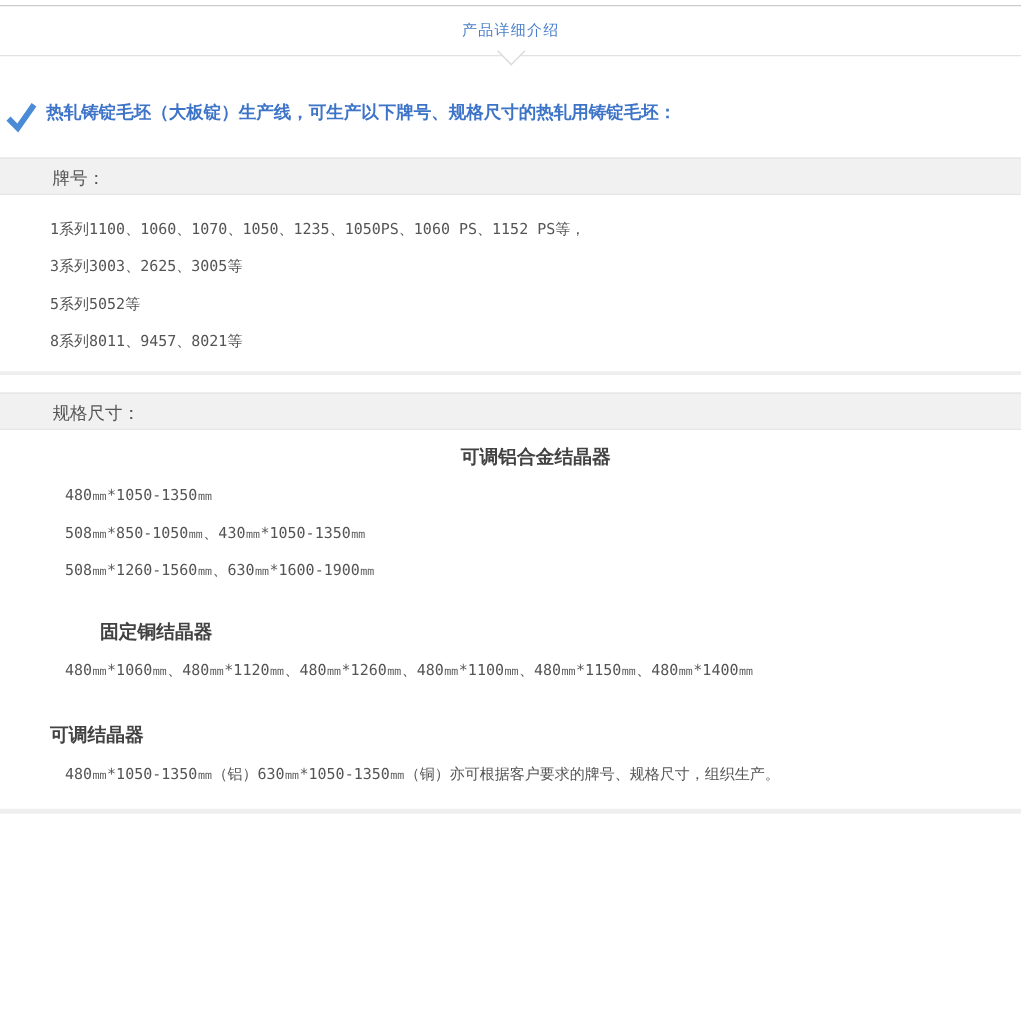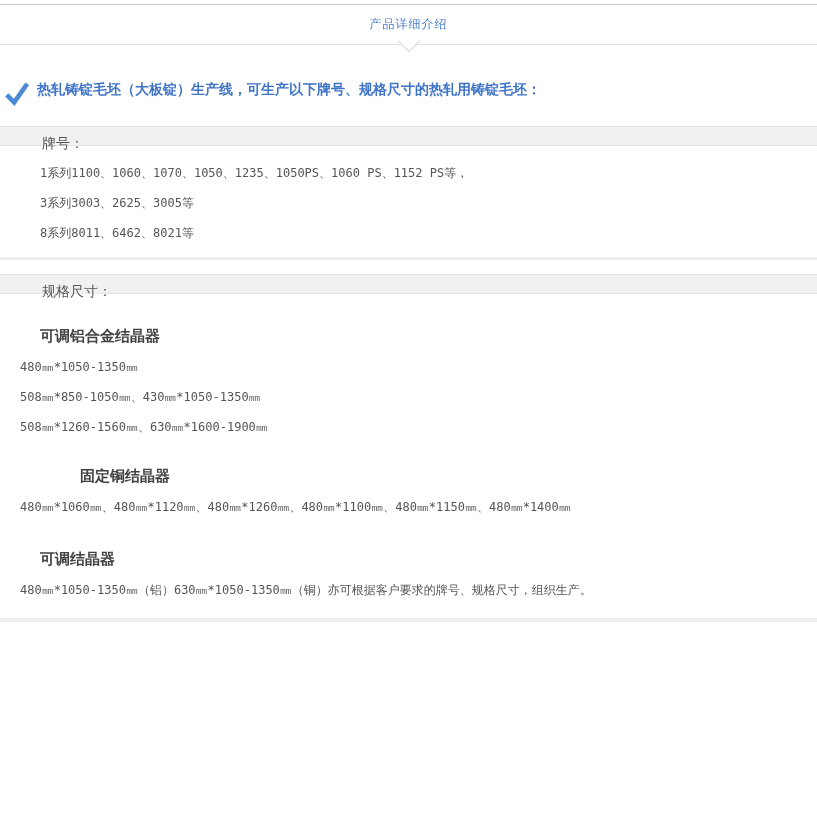--- a/index.html
+++ b/index.html
@@ -31,21 +31,21 @@
     margin:36px 0 0 4px;
     display:flex; 
   }
   .check-icon { width:26px; height:26px; flex:0 0 auto; }
   .intro-text {
     margin-left:7px;
     font-size:14px; font-weight:bold; color:#3e74c8;
   }
 
   .section-band {
-    height:20px; background:#f1f1f1;
+    height:30px; background:#f1f1f1;
     border-top:1px solid #e3e3e3; border-bottom:1px solid #e6e6e6;
     line-height:33px; padding-left:42px;
     font-size:14px; color:#555555;
   }
   .band-grades { margin-top:19px; }
   .band-specs  { margin-top:14px; }
 
   .lines-block { padding:12px 17px 0 40px; }
   .text-line {
     height:30px; line-height:30px;
@@ -55,24 +55,24 @@
   }
 
   .divider-band { height:3px; background:#eeeeee; margin-top:9px; }
   .bottom-band  { height:4px; background:#efefef; margin-top:13px; }
 
   .subsection-title {
     padding-left:40px;
     font-size:15px; color:#424242; font-weight:bold;
     font-family:"Liberation Sans","DejaVu Sans", sans-serif;
   }
-  .sub-title-1 { margin-top:33px; }
+  .sub-title-1 { margin-top:12px;text-align:center; }
   .sub-title-2 { margin-top:25px;margin-left:40px; }
   .sub-title-3 { margin-top:28px; }
-  .sub-lines { padding:6px 0 0 20px; }
+  .sub-lines { padding:6px 0 0 52px; }
 </style>
 </head>
 <body>
 
 <div class="top-line"></div>
 
 <div class="header-bar">
   <span class="page-title">产品详细介绍</span>
 </div>
 
@@ -87,21 +87,22 @@
   <span class="intro-text">热轧铸锭毛坯（大板锭）生产线，可生产以下牌号、规格尺寸的热轧用铸锭毛坯：</span>
 </div>
 
 <div class="section-band band-grades">
   <span>牌号：</span>
 </div>
 
 <div class="lines-block">
   <div class="text-line">1系列1100、1060、1070、1050、1235、1050PS、1060 PS、1152 PS等，</div>
   <div class="text-line">3系列3003、2625、3005等</div>
-  <div class="text-line">8系列8011、6462、8021等</div>
+  <div class="text-line">5系列5052等</div>
+  <div class="text-line">8系列8011、9457、8021等</div>
 </div>
 
 <div class="divider-band"></div>
 
 <div class="section-band band-specs">
   <span>规格尺寸：</span>
 </div>
 
 <div class="subsection-title sub-title-1">可调铝合金结晶器</div>
 <div class="sub-lines">

